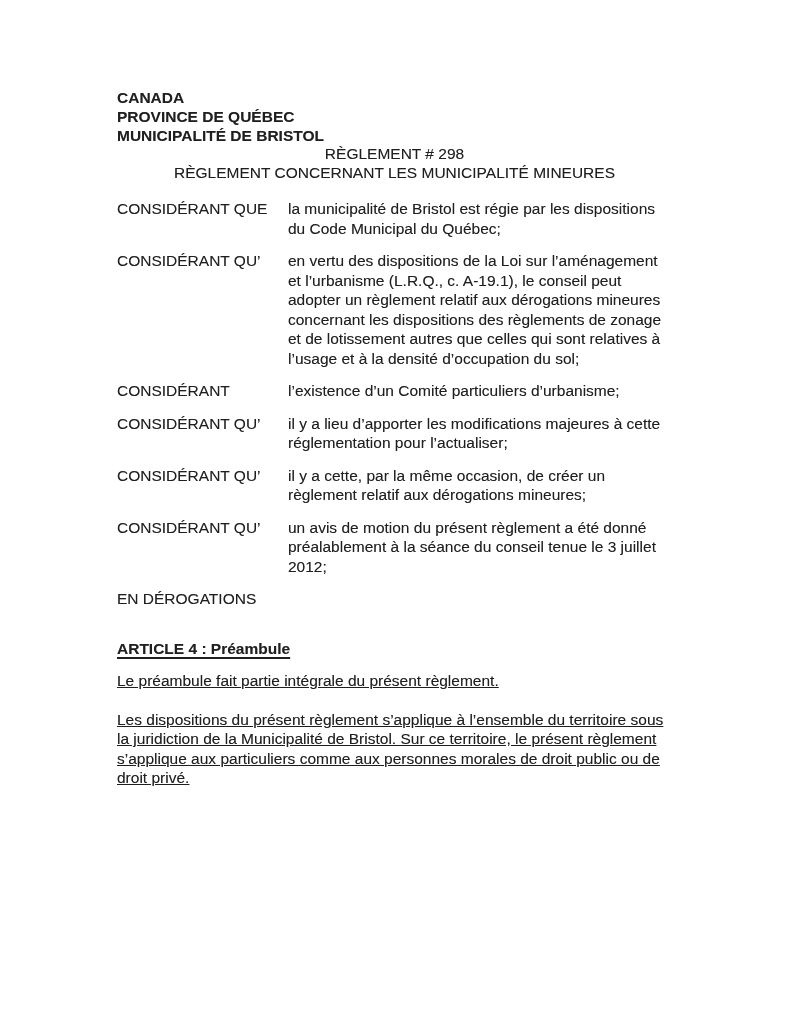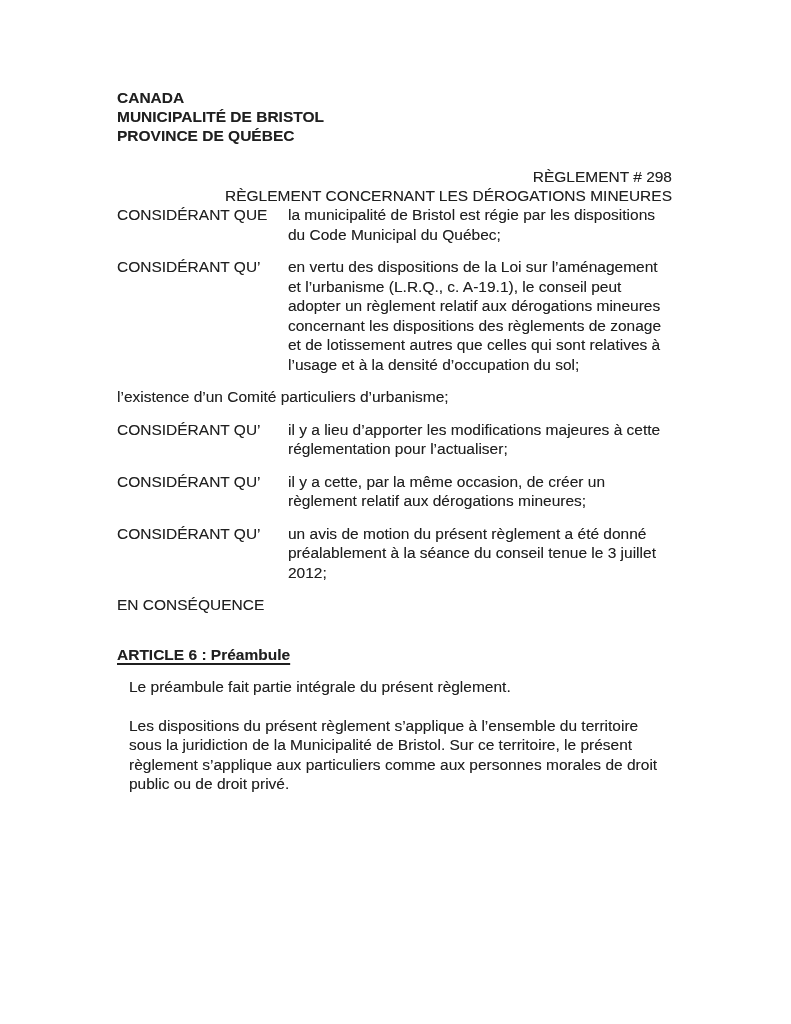--- a/index.html
+++ b/index.html
@@ -19,25 +19,25 @@
     line-height: 19.5px;
     color: #1f1f1f;
     text-shadow: 0 0 0.5px rgba(0,0,0,0.35);
     overflow: hidden;
   }
   .doc-header {
     font-weight: bold;
     line-height: 19px;
   }
   .doc-title {
-    margin-top: 23px;
-    text-align: right;
+    text-align: center;
     line-height: 18.5px;
   }
   .clauses {
+    margin-top: 17px;
   }
   .clause {
     display: flex;
     margin-bottom: 13px;
   }
   .clause-label {
     flex: 0 0 171px;
     width: 171px;
   }
   .clause-text {
@@ -47,67 +47,69 @@
     margin-top: 30px;
   }
   .article-heading {
     font-weight: bold;
     text-decoration: underline;
     text-decoration-thickness: 1.5px;
     text-underline-offset: 3px;
     margin-bottom: 13px;
   }
   .article-body {
-    margin: 0 0 19px 12px;
+    margin: 0 0 19px 0;
+    text-decoration: underline;
   }
 </style>
 </head>
 <body>
 
 <div class="page">
 
   <header class="doc-header">
     <div>CANADA</div>
+    <div>PROVINCE DE QUÉBEC</div>
     <div>MUNICIPALITÉ DE BRISTOL</div>
-    <div>PROVINCE DE QUÉBEC</div>
   </header>
 
   <div class="doc-title">
     <div>RÈGLEMENT # 298</div>
-    <div>RÈGLEMENT CONCERNANT LES DÉROGATIONS MINEURES</div>
+    <div>RÈGLEMENT CONCERNANT LES MUNICIPALITÉ MINEURES</div>
   </div>
 
   <section class="clauses" id="clauses">
       <div class="clause">
         <div class="clause-label">CONSIDÉRANT QUE</div>
         <div class="clause-text"><span>la municipalité de Bristol est régie par les dispositions du Code Municipal du Québec;</span></div>
       </div>
       <div class="clause">
         <div class="clause-label">CONSIDÉRANT QU’</div>
         <div class="clause-text"><span>en vertu des dispositions de la Loi sur l’aménagement et l’urbanisme (L.R.Q., c. A-19.1), le conseil peut adopter un règlement relatif aux dérogations mineures concernant les dispositions des règlements de zonage et de lotissement autres que celles qui sont relatives à l’usage et à la densité d’occupation du sol;</span></div>
       </div>
       <div class="clause">
+        <div class="clause-label">CONSIDÉRANT</div>
         <div class="clause-text"><span>l’existence d’un Comité particuliers d’urbanisme;</span></div>
       </div>
       <div class="clause">
         <div class="clause-label">CONSIDÉRANT QU’</div>
         <div class="clause-text"><span>il y a lieu d’apporter les modifications majeures à cette réglementation pour l’actualiser;</span></div>
       </div>
       <div class="clause">
         <div class="clause-label">CONSIDÉRANT QU’</div>
         <div class="clause-text"><span>il y a cette, par la même occasion, de créer un règlement relatif aux dérogations mineures;</span></div>
       </div>
       <div class="clause">
         <div class="clause-label">CONSIDÉRANT QU’</div>
         <div class="clause-text"><span>un avis de motion du présent règlement a été donné préalablement à la séance du conseil tenue le 3 juillet 2012;</span></div>
       </div>
       <div class="clause">
-        <div class="clause-label">EN CONSÉQUENCE</div>
+        <div class="clause-label">EN DÉROGATIONS</div>
       </div>
     </section>
 
   <section class="articles" id="articles">
-      <div class="article-heading">ARTICLE 6 : Préambule</div>
+      <div class="article-heading">ARTICLE 4 : Préambule</div>
       <p class="article-body">Le préambule fait partie intégrale du présent règlement.</p>
       <p class="article-body">Les dispositions du présent règlement s’applique à l’ensemble du territoire sous la juridiction de la Municipalité de Bristol. Sur ce territoire, le présent règlement s’applique aux particuliers comme aux personnes morales de droit public ou de droit privé.</p>
     </section>
 
 </div>
 
 </body></html>

